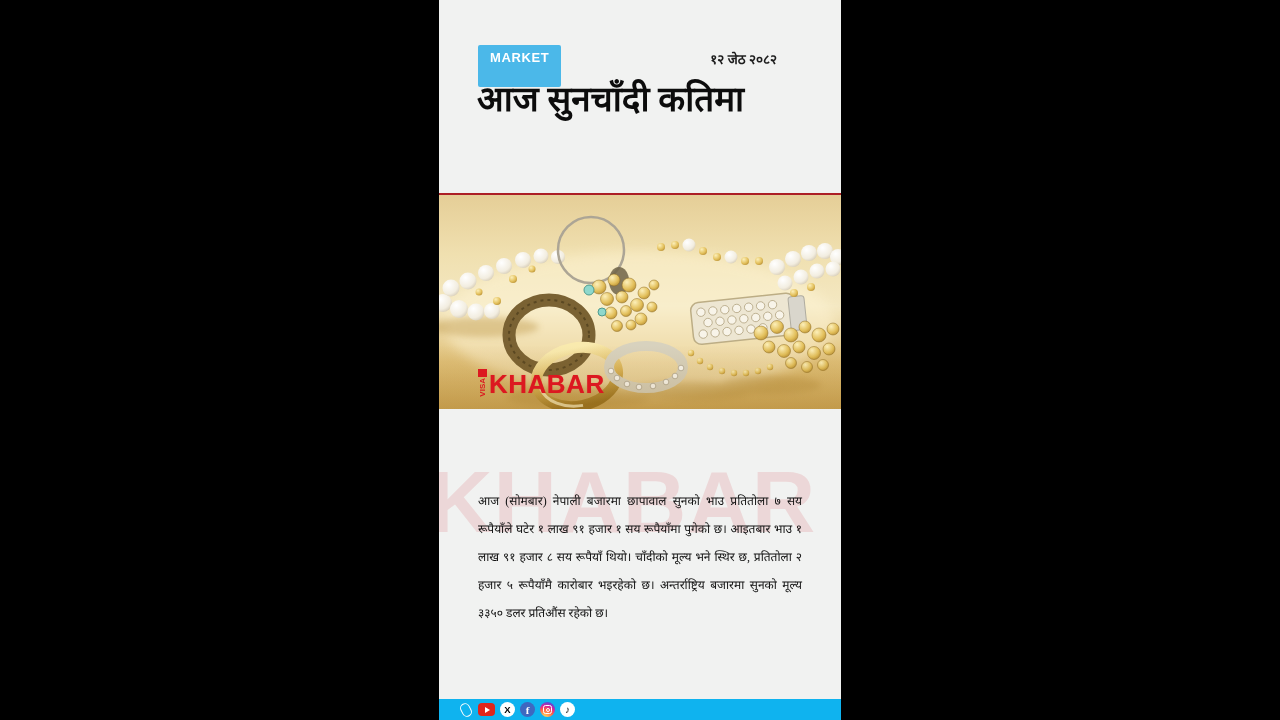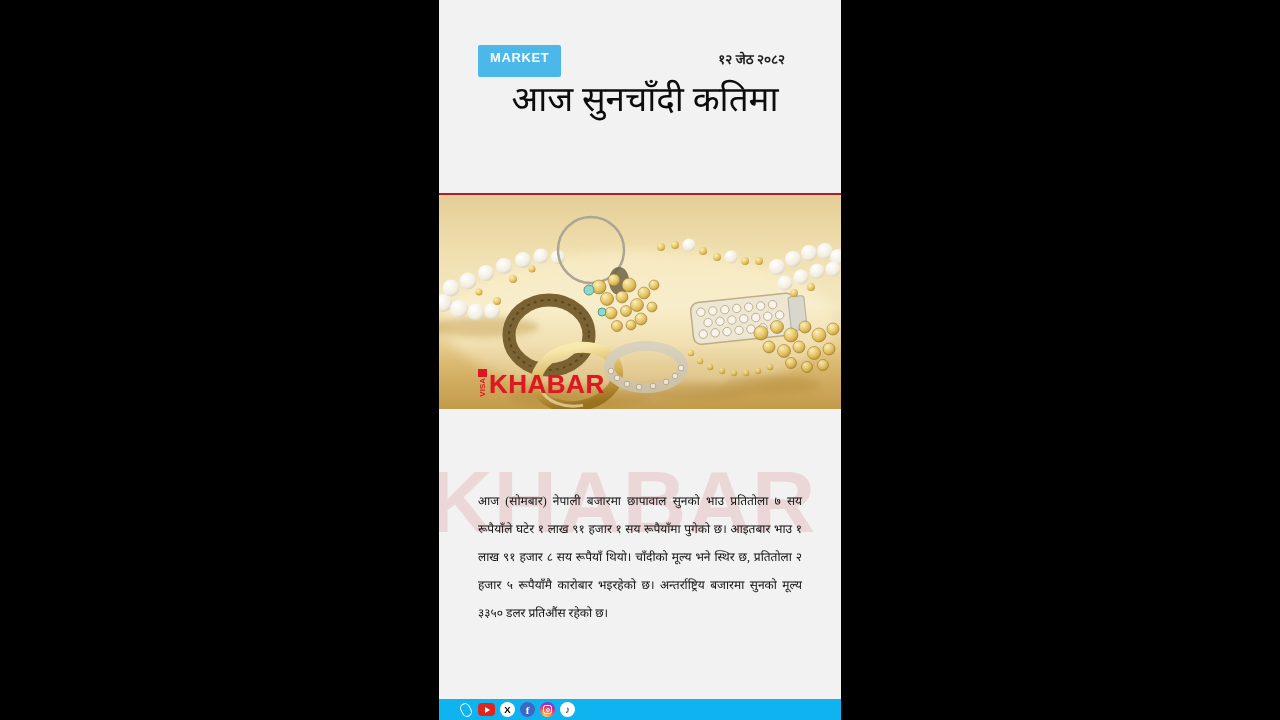--- a/index.html
+++ b/index.html
@@ -9,30 +9,30 @@
   }
   .card{
     position:absolute;left:439px;top:0;width:402px;height:720px;
     background:#F1F2F1;overflow:hidden;
   }
   
   .top{position:relative;height:193px;background:#F1F2F1;}
   .badge{
     position:absolute;left:39px;top:45px;background:#4BB8E9;color:#fff;
     font-size:13px;font-weight:bold;letter-spacing:.6px;
-    padding:5px 12px 12px;border-radius:2px;
+    padding:5px 12px 22px;border-radius:2px;
   }
   .date{
-    position:absolute;right:56px;top:50px;font-size:13.5px;color:#1c1c1c;
+    position:absolute;right:64px;top:50px;font-size:13.5px;color:#1c1c1c;
     font-family:"Liberation Serif",serif;font-weight:bold;
   }
   .headline{
     position:absolute;left:38px;top:73px;right:28px;
-    font-family:"Liberation Serif",serif;font-weight:normal;color:#0c0c0c;
-    font-size:35px;line-height:54px;letter-spacing:0;text-align:center;
+    font-family:"Liberation Serif",serif;font-weight:bold;color:#0c0c0c;
+    font-size:35px;line-height:54px;letter-spacing:0;
   }
   .redline{height:2px;background:#AE1F26;box-shadow:0 1px 1px rgba(174,31,38,.35);}
   
   .photo{
     position:relative;height:214px;overflow:hidden;
     box-shadow:0 6px 9px -2px rgba(80,80,80,.45);
   }
   .photo svg{position:absolute;left:0;top:0;}
   .logo{position:absolute;left:39px;bottom:12px;display:flex;align-items:flex-end;}
   .logo-block{display:flex;flex-direction:column;align-items:center;margin-right:2px;}

